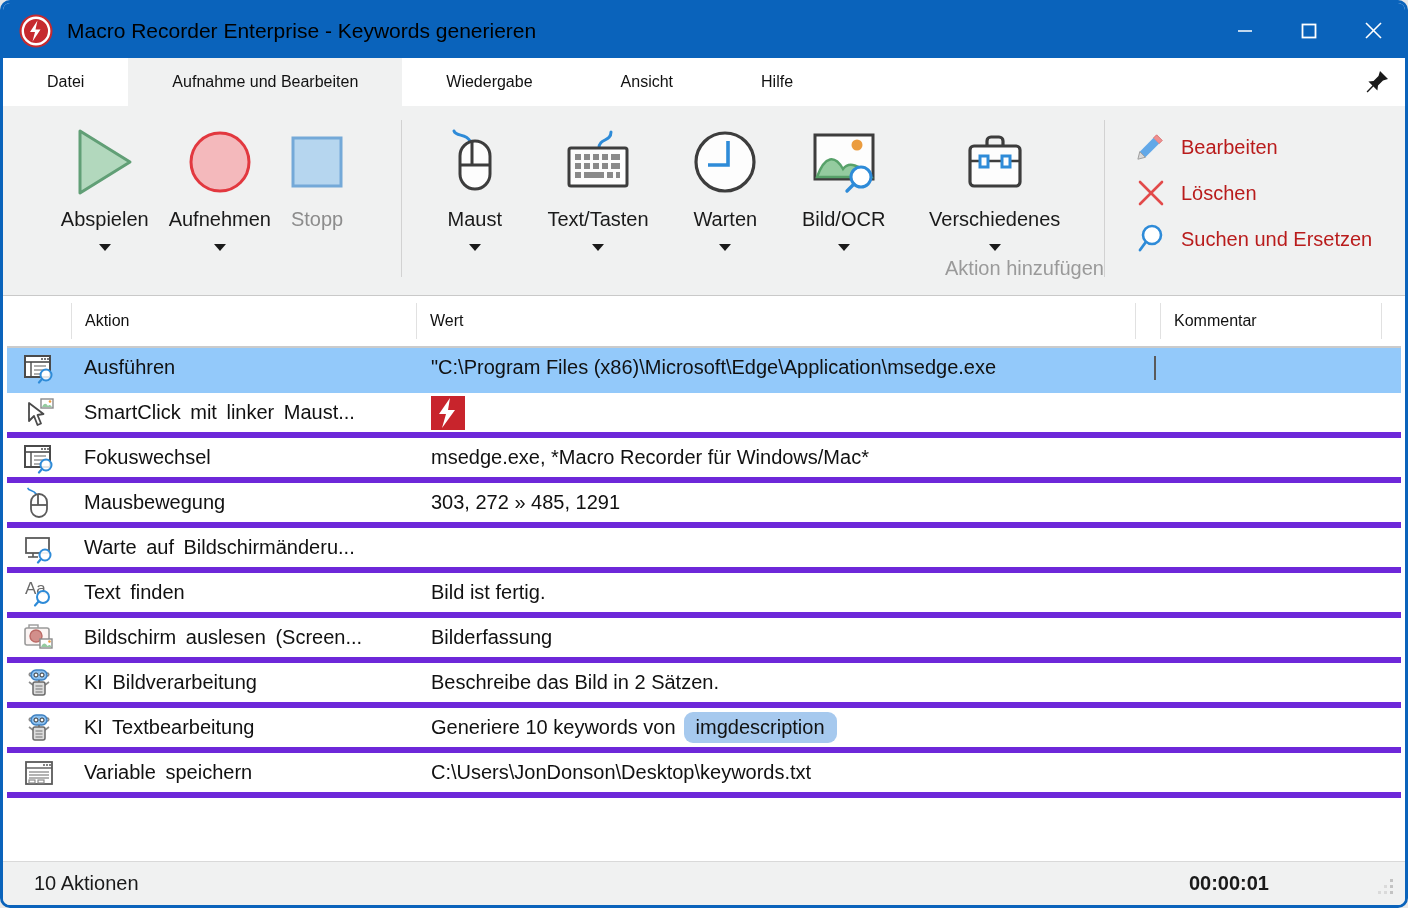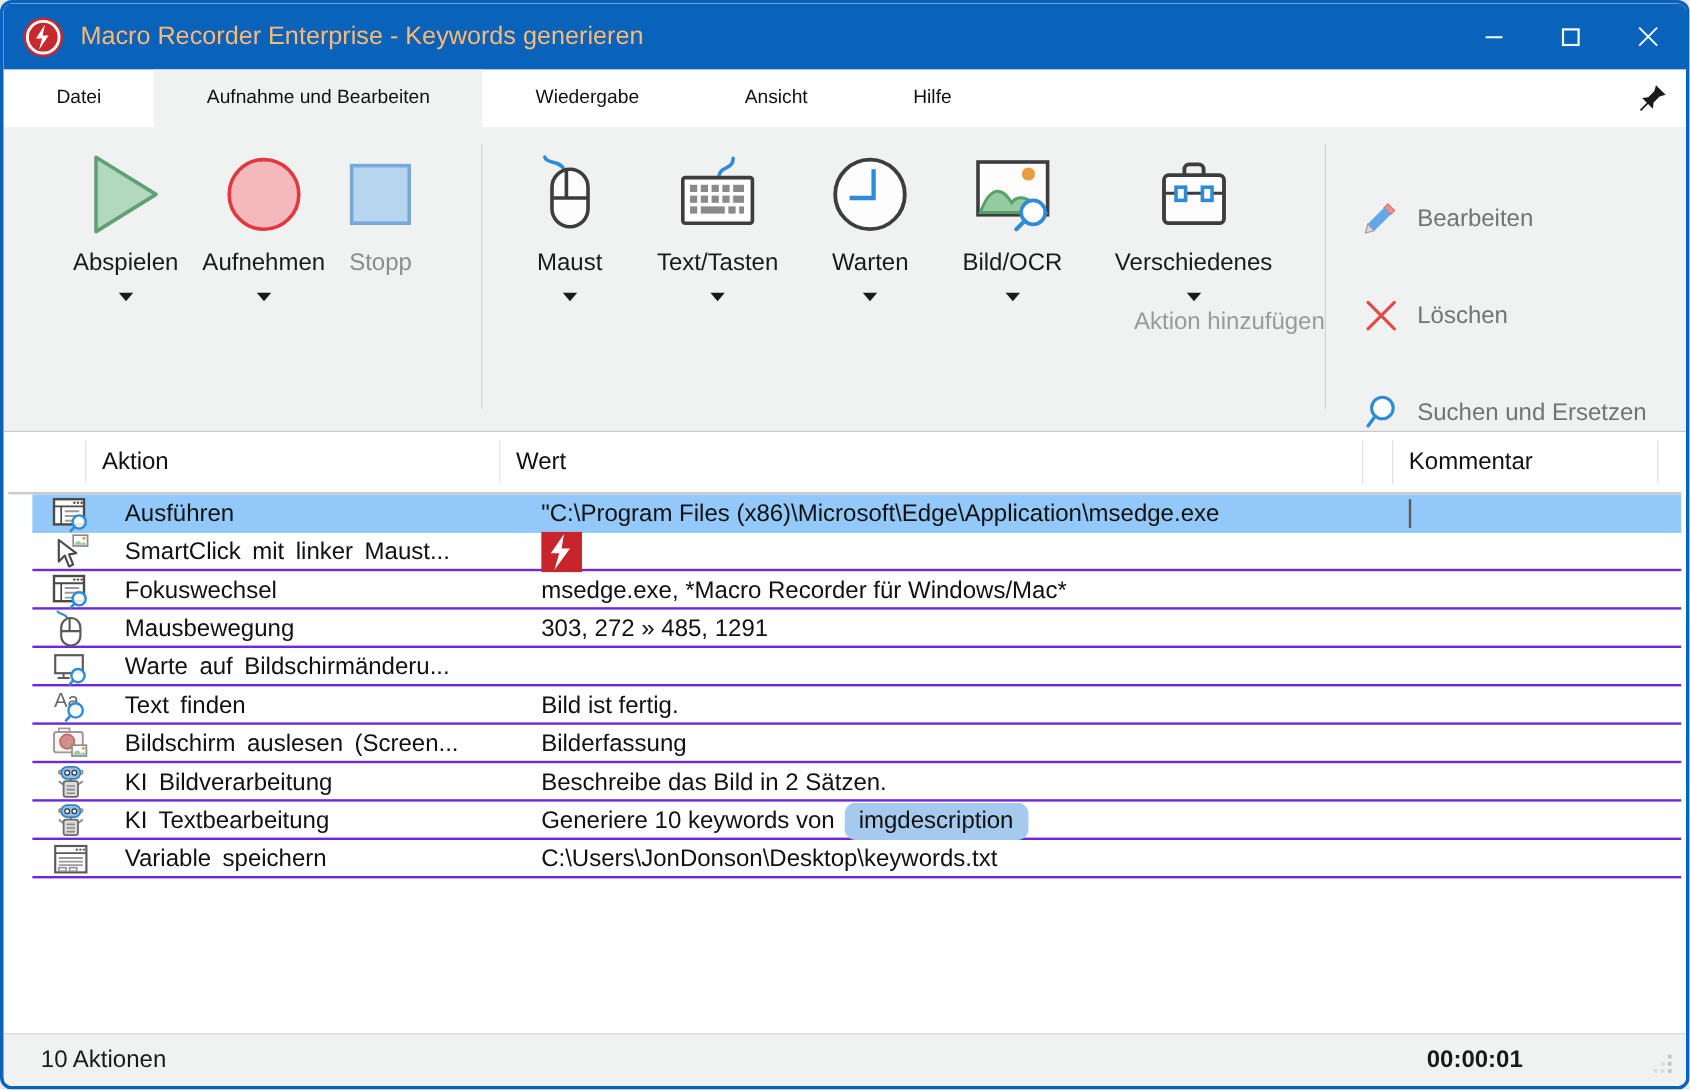--- a/index.html
+++ b/index.html
@@ -17,21 +17,21 @@
     display:flex; flex-direction:column;
     background:#fff;
   }
   
   .titlebar {
     flex:0 0 55px; background:#0a63bb;
     display:flex; align-items:center;
     padding-left:15px;
   }
   .app-icon { width:36px; height:36px; flex:0 0 auto; display:flex; }
-  .title { color:#fdba74; font-size:21px; margin-left:13px; flex:1; white-space:nowrap; }
+  .title { color:#000000; font-size:21px; margin-left:13px; flex:1; white-space:nowrap; }
   .win-controls { display:flex; height:100%; flex:0 0 auto; }
   .win-btn { width:64px; height:100%; display:flex; align-items:center; justify-content:center; }
   
   .menubar { flex:0 0 48px; background:#ffffff; display:flex; align-items:stretch; }
   .tab { display:flex; align-items:center; padding:0 44px; font-size:16px; color:#111; white-space:nowrap; }
   .tab.active { background:#f0f1f1; }
   .pin { margin-left:auto; display:flex; align-items:center; padding-right:16px; }
   
   .ribbon { flex:0 0 190px; background:#f0f1f1; border-bottom:1px solid #c9c9c9; display:flex; }
   .vsep { width:1px; background:#d2d2d2; margin:14px 0 18px; flex:0 0 auto; }
@@ -40,34 +40,34 @@
   .rb-label { font-size:20px; color:#1a1a1a; margin-top:2px; white-space:nowrap; }
   .rb-label.disabled { color:#8c8c8c; }
   .rb-arrow { margin-top:13px; width:0; height:0;
     border-left:6px solid transparent; border-right:6px solid transparent; border-top:7px solid #1a1a1a; }
   .rb-arrow.none { border-top-color:transparent; }
   .play-group { flex:0 0 398px; display:flex; justify-content:center; gap:20px; }
   .add-group { flex:1 1 auto; display:flex; flex-direction:column; }
   .add-buttons { display:flex; justify-content:space-evenly; }
   .add-caption { text-align:right; font-size:20px; color:#9a9a9a; margin-top:6px; }
   .edit-group { flex:0 0 300px; display:flex; flex-direction:column; padding:26px 0 0 30px; gap:17px; }
-  .edit-item { display:flex; align-items:center; gap:14px; font-size:20px; color:#737373; white-space:nowrap;margin-top:35px; }
+  .edit-item { display:flex; align-items:center; gap:14px; font-size:20px; color:#b91c1c; white-space:nowrap; }
   .edit-item .eicon { width:32px; display:flex; justify-content:center; }
   
   .table { flex:1 1 auto; background:#fff; padding:0 4px; overflow:hidden; }
   .thead, .row {
     display:grid;
     grid-template-columns:64px 345px 719px 25px 221px 1fr;
     align-items:center;
   }
   .thead { height:52px; border-bottom:2px solid #cbcbcb; }
-  .th { font-size:20px; color:#111; height:36px; display:flex; align-items:center;
+  .th { font-size:16px; color:#111; height:36px; display:flex; align-items:center;
         border-left:1px solid #e1e1e1; padding-left:13px; }
   .th.first { border-left:none; }
-  .row { height:32px; border-bottom:2px solid #6d28d9;margin-left:20px; }
+  .row { height:45px; border-bottom:6px solid #6d28d9; }
   .row.selected { background:#93c9fa; border-bottom-color:#93c9fa; }
   .icon-cell { display:flex; align-items:center; justify-content:center; }
   .action-cell { font-size:20px; color:#111; padding-left:13px; word-spacing:4px; white-space:nowrap; overflow:hidden; }
   .value-cell { font-size:20px; color:#111; padding-left:15px; white-space:nowrap; overflow:hidden; display:flex; align-items:center; }
   .chip { background:#a6c9ee; border-radius:9px; padding:4px 12px; margin-left:8px; }
   .narrow-cell { display:flex; justify-content:flex-end; padding-right:4px; height:100%; align-items:center; }
   .caret { width:2px; height:24px; background:#5a5a5a; }
   .logo-sq { width:34px; height:34px; display:flex; }
   
   .statusbar { flex:0 0 44px; margin-top:auto; background:#f0f1f1; border-top:1px solid #d9d9d9;

